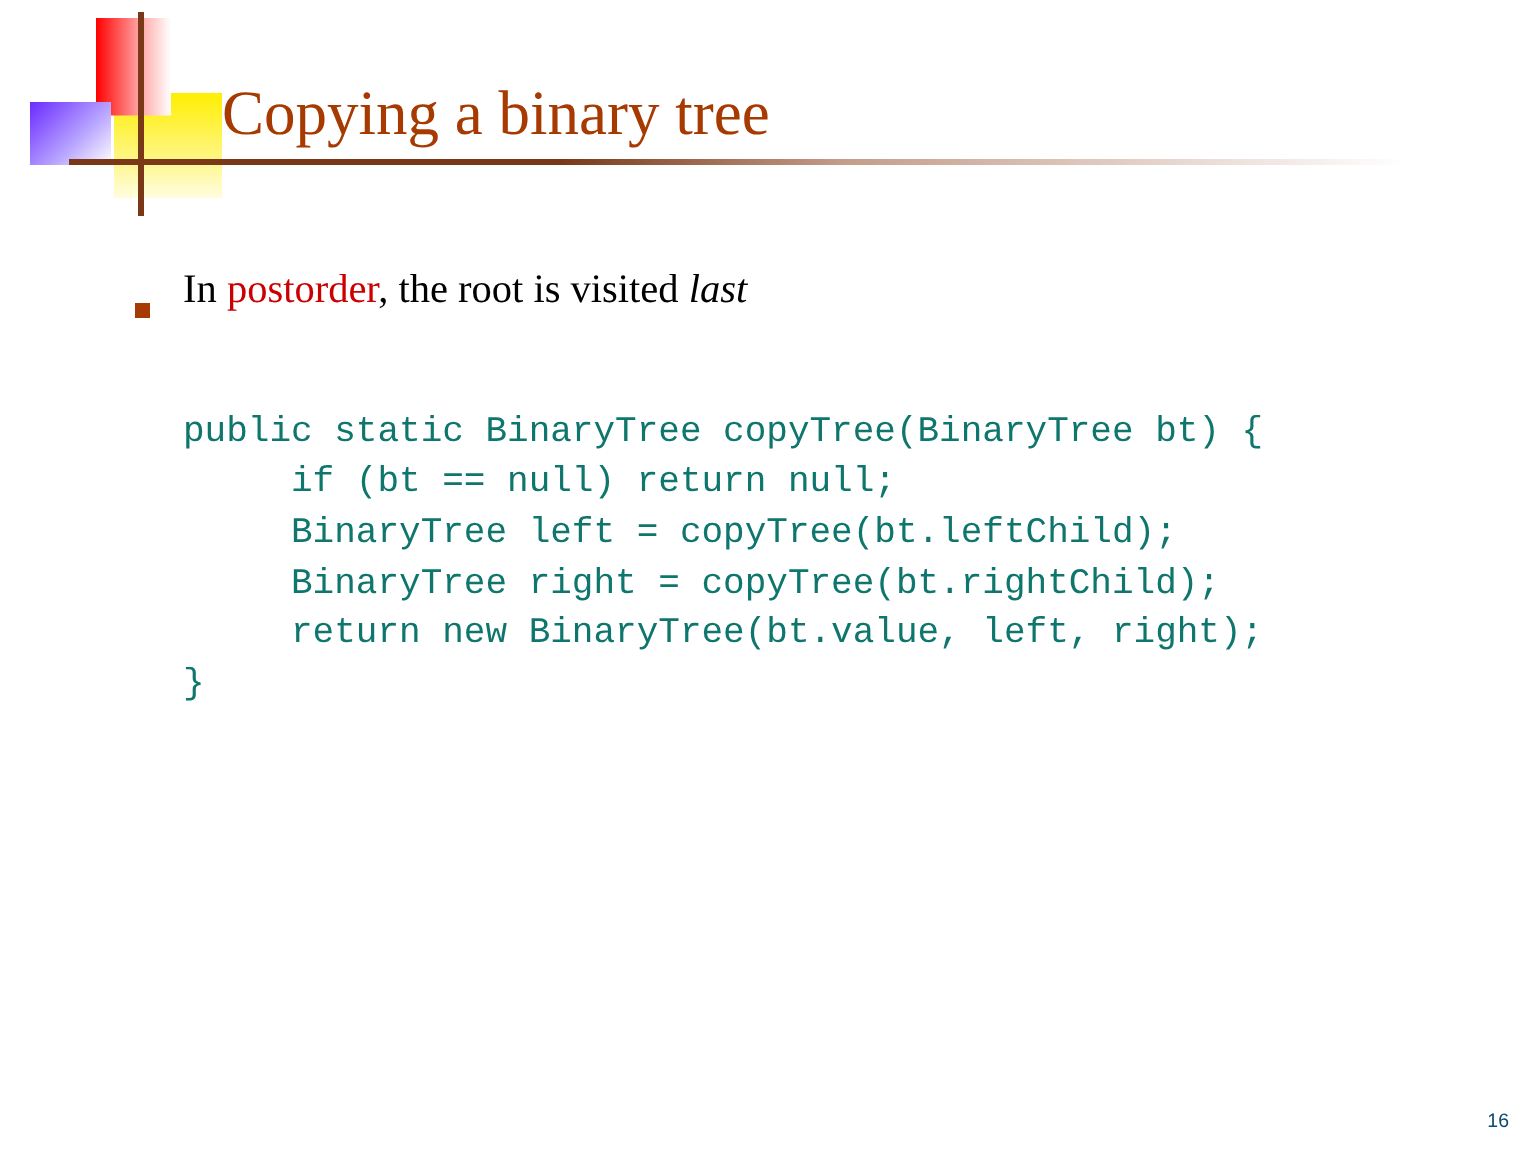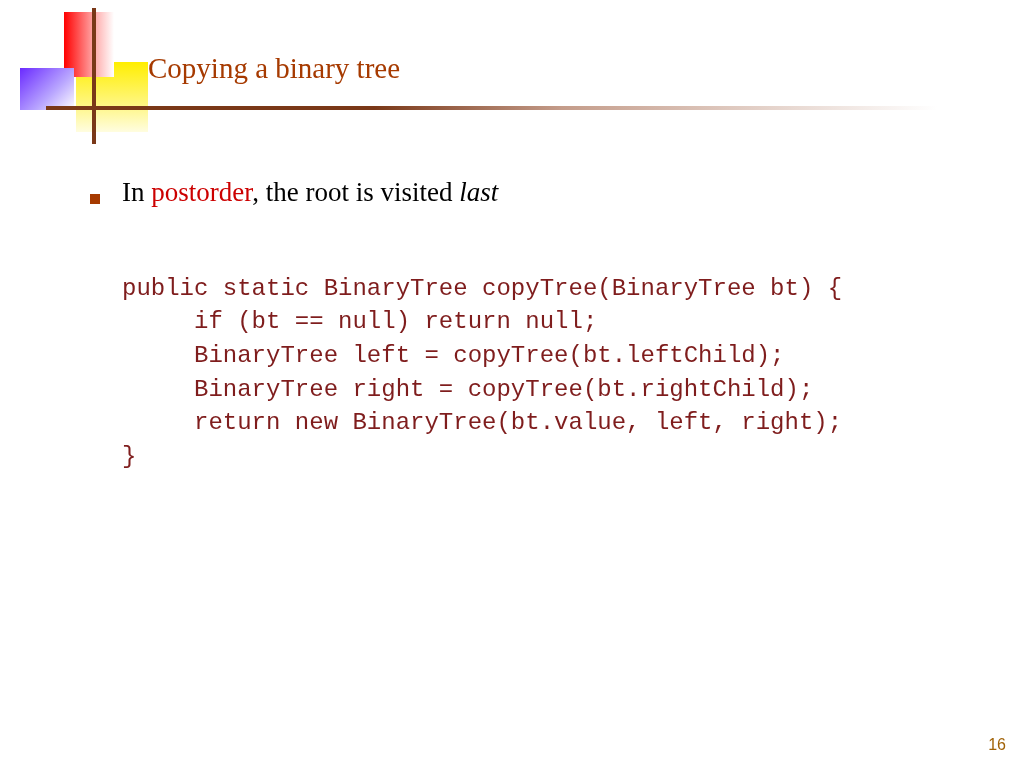--- a/index.html
+++ b/index.html
@@ -46,35 +46,35 @@
     left: 46px; top: 106px;
     width: 938px; height: 4px;
     background: linear-gradient(to right, #7a3818 0%, #7a3818 35%, #c49c8a 55%, #ffffff 95%);
     z-index: 3;
   }
 
   
   .title {
     position: absolute;
     left: 148px; top: 52px;
-    font-size: 29px;
+    font-size: 42px;
     color: #a63a00;
     font-weight: 400;
     z-index: 4;
   }
 
   
   .body {
     position: absolute;
     left: 90px; top: 174px;
     width: 880px;
   }
   .bullet {
     display: flex;
-    align-items: center;
+    align-items: flex-end;
     margin-bottom: 18px;
   }
   .dot {
     width: 10px; height: 10px;
     background: #a63a00;
     margin-top: 12px;
     margin-right: 22px;
     flex: 0 0 auto;
   }
   .btxt {
@@ -85,32 +85,32 @@
   .em-red { color: #cc0000; }
   .em-it { font-style: italic; }
   .apos { font-family: Arial, sans-serif; }
 
   
   .code {
     margin-left: 32px;
     margin-top: 60px;
     font-family: "Consolas", "Courier New", monospace;
     font-size: 24px;
-    color: #7f1d1d;
+    color: #0f766e;
     line-height: 1.40;
     white-space: pre;
   }
 
   
   .pagenum {
     position: absolute;
     right: 18px; bottom: 14px;
     font-family: Arial, sans-serif;
-    font-size: 16px;
-    color: #a16207;
+    font-size: 13px;
+    color: #0c4a6e;
   }
 </style>
 </head>
 <body>
 
 <div class="deco deco-yellow"></div>
 <div class="deco deco-red"></div>
 <div class="deco deco-purple"></div>
 <div class="vbar"></div>
 <div class="hrule"></div>

